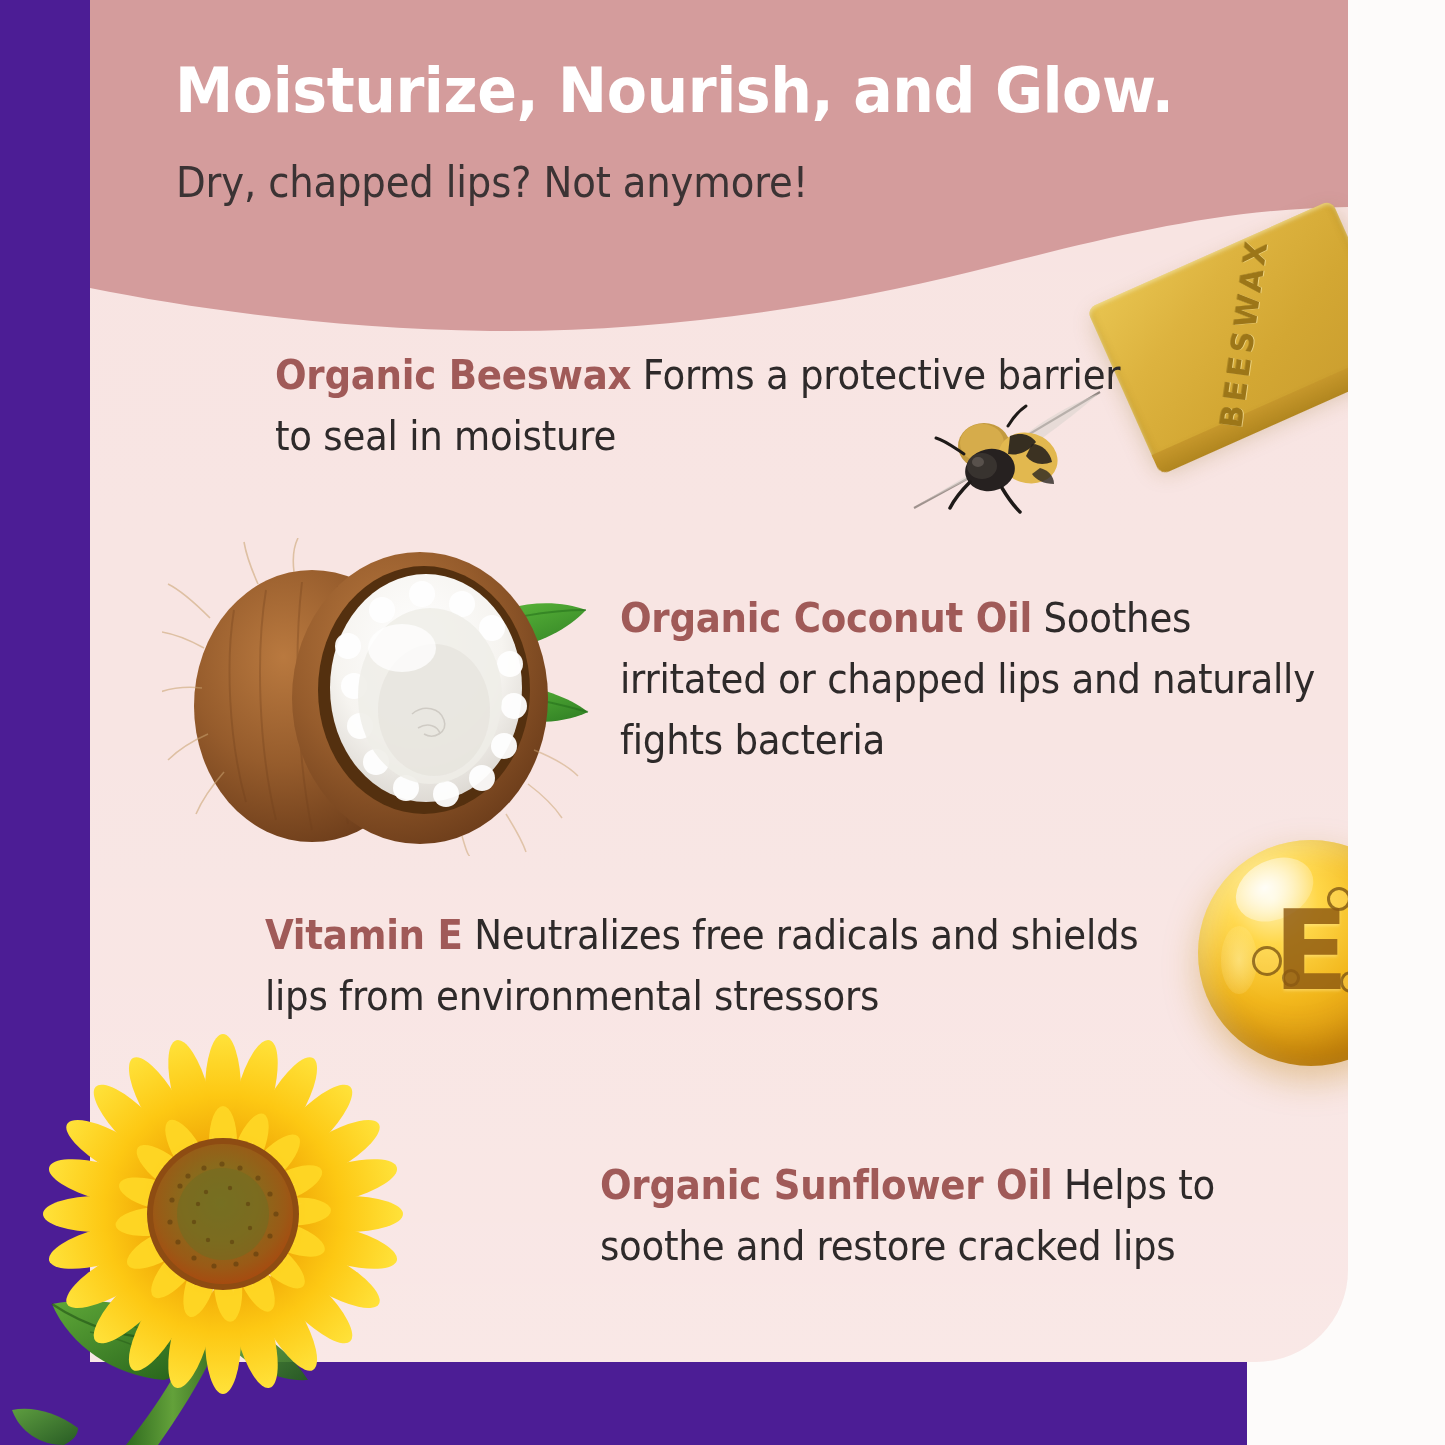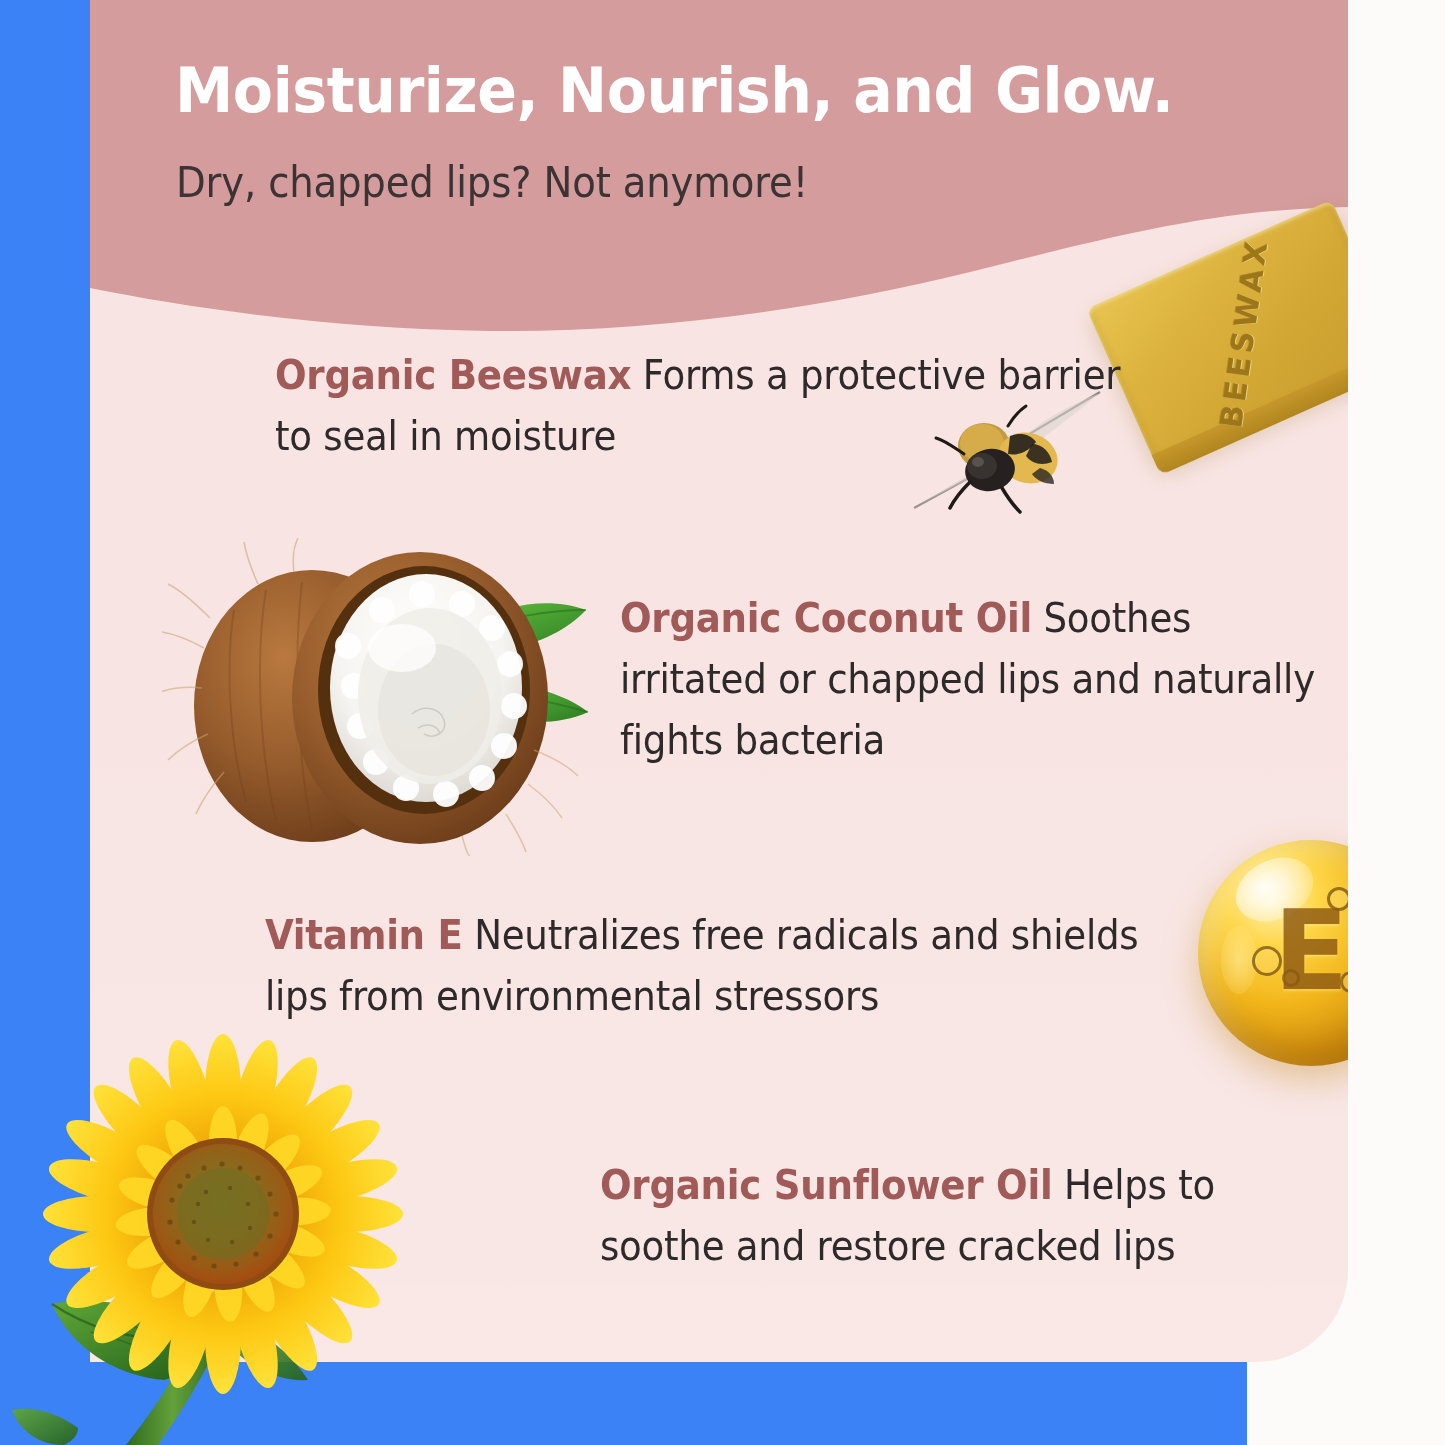--- a/index.html
+++ b/index.html
@@ -7,21 +7,21 @@
   html, body {
     width:1445px; height:1445px;
     background:#FDFBFA;
     font-family:"DejaVu Sans", sans-serif;
     overflow:hidden;
   }
 
   .stage {
     position:relative;
     width:1247px; height:1445px;
-    background:#3b82f6;
+    background:#4c1d95;
   }
 
   
   .card {
     position:absolute;
     left:90px; top:0;
     width:1258px; height:1362px;
     background:#F8E4E2;
     border-radius:0 0 92px 0;
     overflow:hidden;

